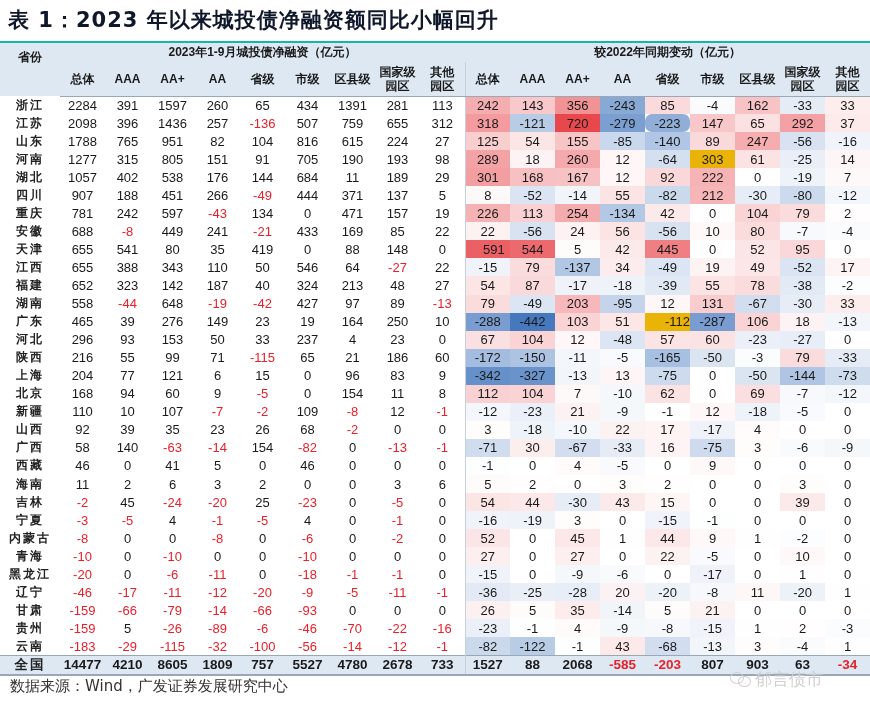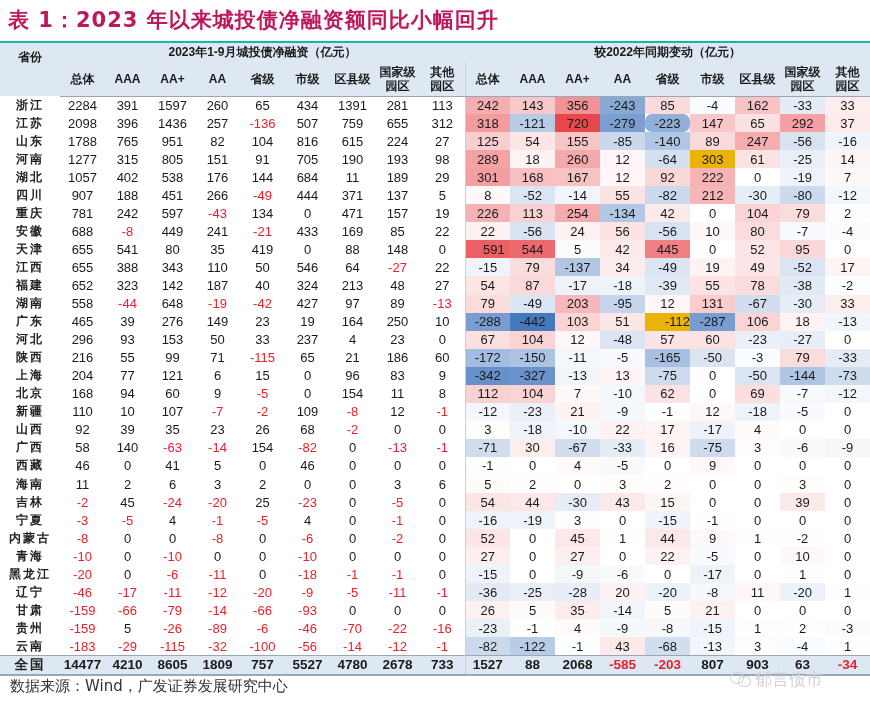--- a/index.html
+++ b/index.html
@@ -1,20 +1,20 @@
 <!DOCTYPE html>
 <html><head>
 <meta charset="utf-8">
 <style>
   * { box-sizing: border-box; margin: 0; padding: 0; }
   html, body { width: 870px; height: 715px; background: #ffffff; overflow: hidden; }
   body { font-family: "Liberation Sans", "DejaVu Sans", sans-serif; color: #1a1a1a; position: relative; }
   .title {
     position: absolute; left: 8px; top: 6px; height: 30px;
-    font-size: 21px; font-weight: bold; color: #be185d; letter-spacing: 1px;
+    font-size: 21px; font-weight: bold; color: #0f172a; letter-spacing: 1px;
     font-family: "DejaVu Sans", sans-serif;
     white-space: nowrap;
   }
   .tbl-wrap { position: absolute; left: 0; top: 41px; width: 870px; }
   table { border-collapse: collapse; table-layout: fixed; width: 870px; }
   col.c-prov { width: 60px; }
   col.c-n { width: 45px; }
   th, td { text-align: center; vertical-align: middle; white-space: nowrap; overflow: hidden; }
   thead tr th { background: #dde8f3; color: #1a1a1a; font-weight: bold; }
   thead tr.h1 th { height: 20px; font-size: 12px; border-top: 2px solid #14b8a6; }

